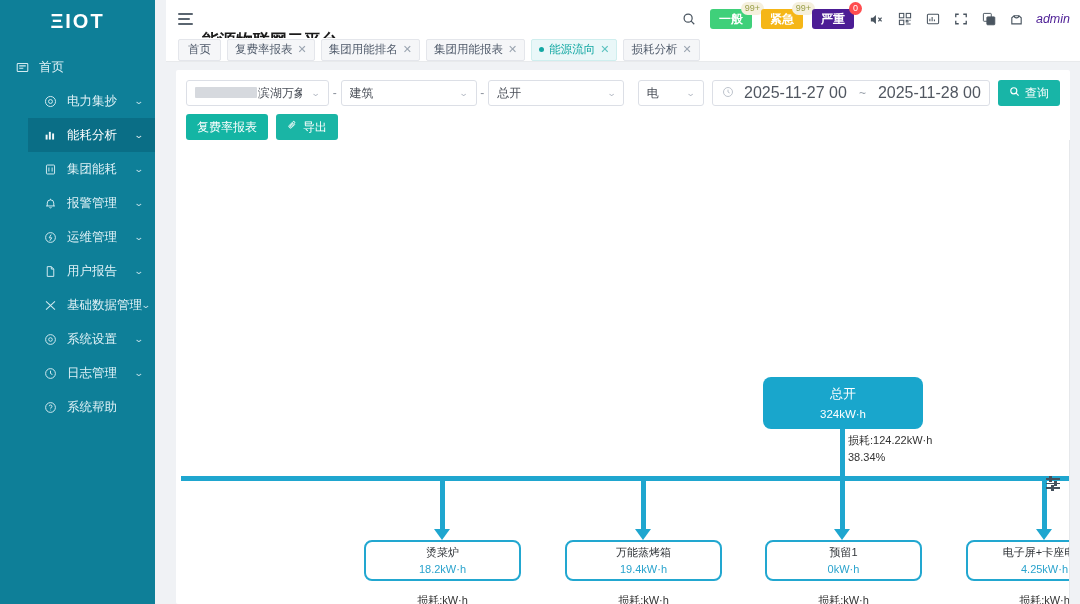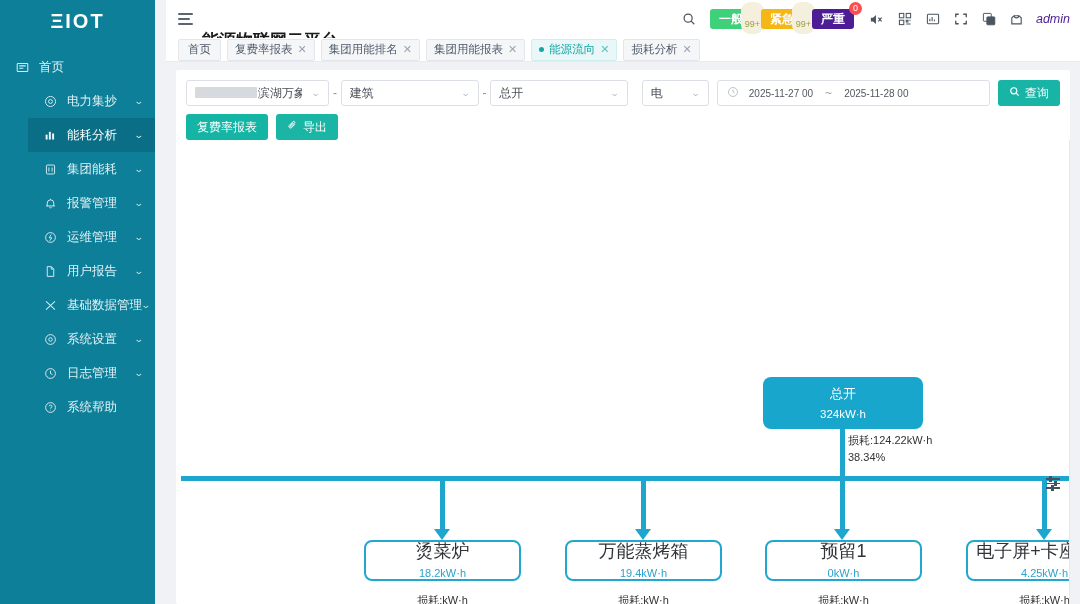--- a/index.html
+++ b/index.html
@@ -67,21 +67,21 @@
     display:inline-block; padding:2px 9px; border-radius:3px;
     color:#fff; font-size:12px; font-weight:bold; line-height:16px; cursor:pointer;
   }
   .b-green{ background:#3fd07a; }
   .b-orange{ background:#f5b617; }
   .b-red{ background:#4c1d95; }
   .badge-count {
     position:absolute; top:-7px; right:-12px;
     background:#ff4d4f; color:#fff; border-radius:9px;
     font-size:9px; line-height:13px; height:13px; min-width:13px;
-    padding:16px 4px; text-align:center; font-weight:normal;
+    padding:0 4px; text-align:center; font-weight:normal;
   }
   .badge-count.zero { right:-8px; padding:0 4px; }
   .badge-count.soft { background:#f5f0dd; color:#9aa04a; }
   .username { font-size:12.5px; color:#4c1d95; cursor:pointer;font-style:italic; }
 
   
   .tabbar {
     height:24px; background:#ffffff; display:flex; align-items:center;
     padding:0 0 0 12px; gap:6px; border-bottom:1px solid #e8eaec;
   }
@@ -122,21 +122,21 @@
   .redact {
     display:inline-block; width:62px; height:11px; background:#d6d9de;
     border-radius:1px; margin-right:1px; vertical-align:-1px;
   }
   .daterange {
     height:26px; border:1px solid #dcdfe6; border-radius:3px; background:#fff;
     display:flex; align-items:center; padding:0 9px; font-size:12px; color:#4a4f58;
     width:278px; margin-left:8px; gap:0;
   }
   .daterange .clk { color:#b6bcc6; font-size:12px; margin-right:10px; }
-  .daterange .dv { color:#515761; font-size:10px; white-space:nowrap; }
+  .daterange .dv { color:#515761; font-size:16px; white-space:nowrap; }
   .daterange .tilde { color:#9aa1ab; margin:0 12px; }
   .btn {
     height:26px; border-radius:3px; display:inline-flex; align-items:center;
     justify-content:center; gap:5px; font-size:12px; cursor:pointer; border:none;
     padding:0 11px; white-space:nowrap;
   }
   .btn-primary { background:#18b5a7; color:#fff; margin-left:8px; }
   .btn-teal { background:#14b5a4; color:#fff; }
   .btn-teal2 { background:#1ab5a5; color:#fff; }
   .actions { display:flex; gap:8px; padding:8px 10px 0 10px; }
@@ -150,21 +150,21 @@
   .node-root {
     background:#19a6cc; color:#ffffff; width:160px; height:52px;
     left:587px; top:237px;
   }
   .node-root .nname { font-size:13px; line-height:1.2; margin-bottom:7px; }
   .node-root .nval { font-size:11.5px; }
   .node-leaf {
     background:#ffffff; border:2px solid #22a7d0; width:157px; height:41px;
     color:#2b2f36;
   }
-  .node-leaf .nname { font-size:18px; line-height:1.1; margin-bottom:5px; color:#303439; }
+  .node-leaf .nname { font-size:11px; line-height:1.1; margin-bottom:5px; color:#303439; }
   .node-leaf .nval { font-size:11px; color:#2aa3cd; }
 
   .hline {
     position:absolute; height:5px; background:#1fa6cf; left:5px; right:0; top:336px;
   }
   .vstem {
     position:absolute; width:5px; background:#1fa6cf; left:664px; top:289px; height:50px;
   }
   .vdrop { position:absolute; width:5px; background:#1fa6cf; top:339px; height:52px; }
   .arrow {

